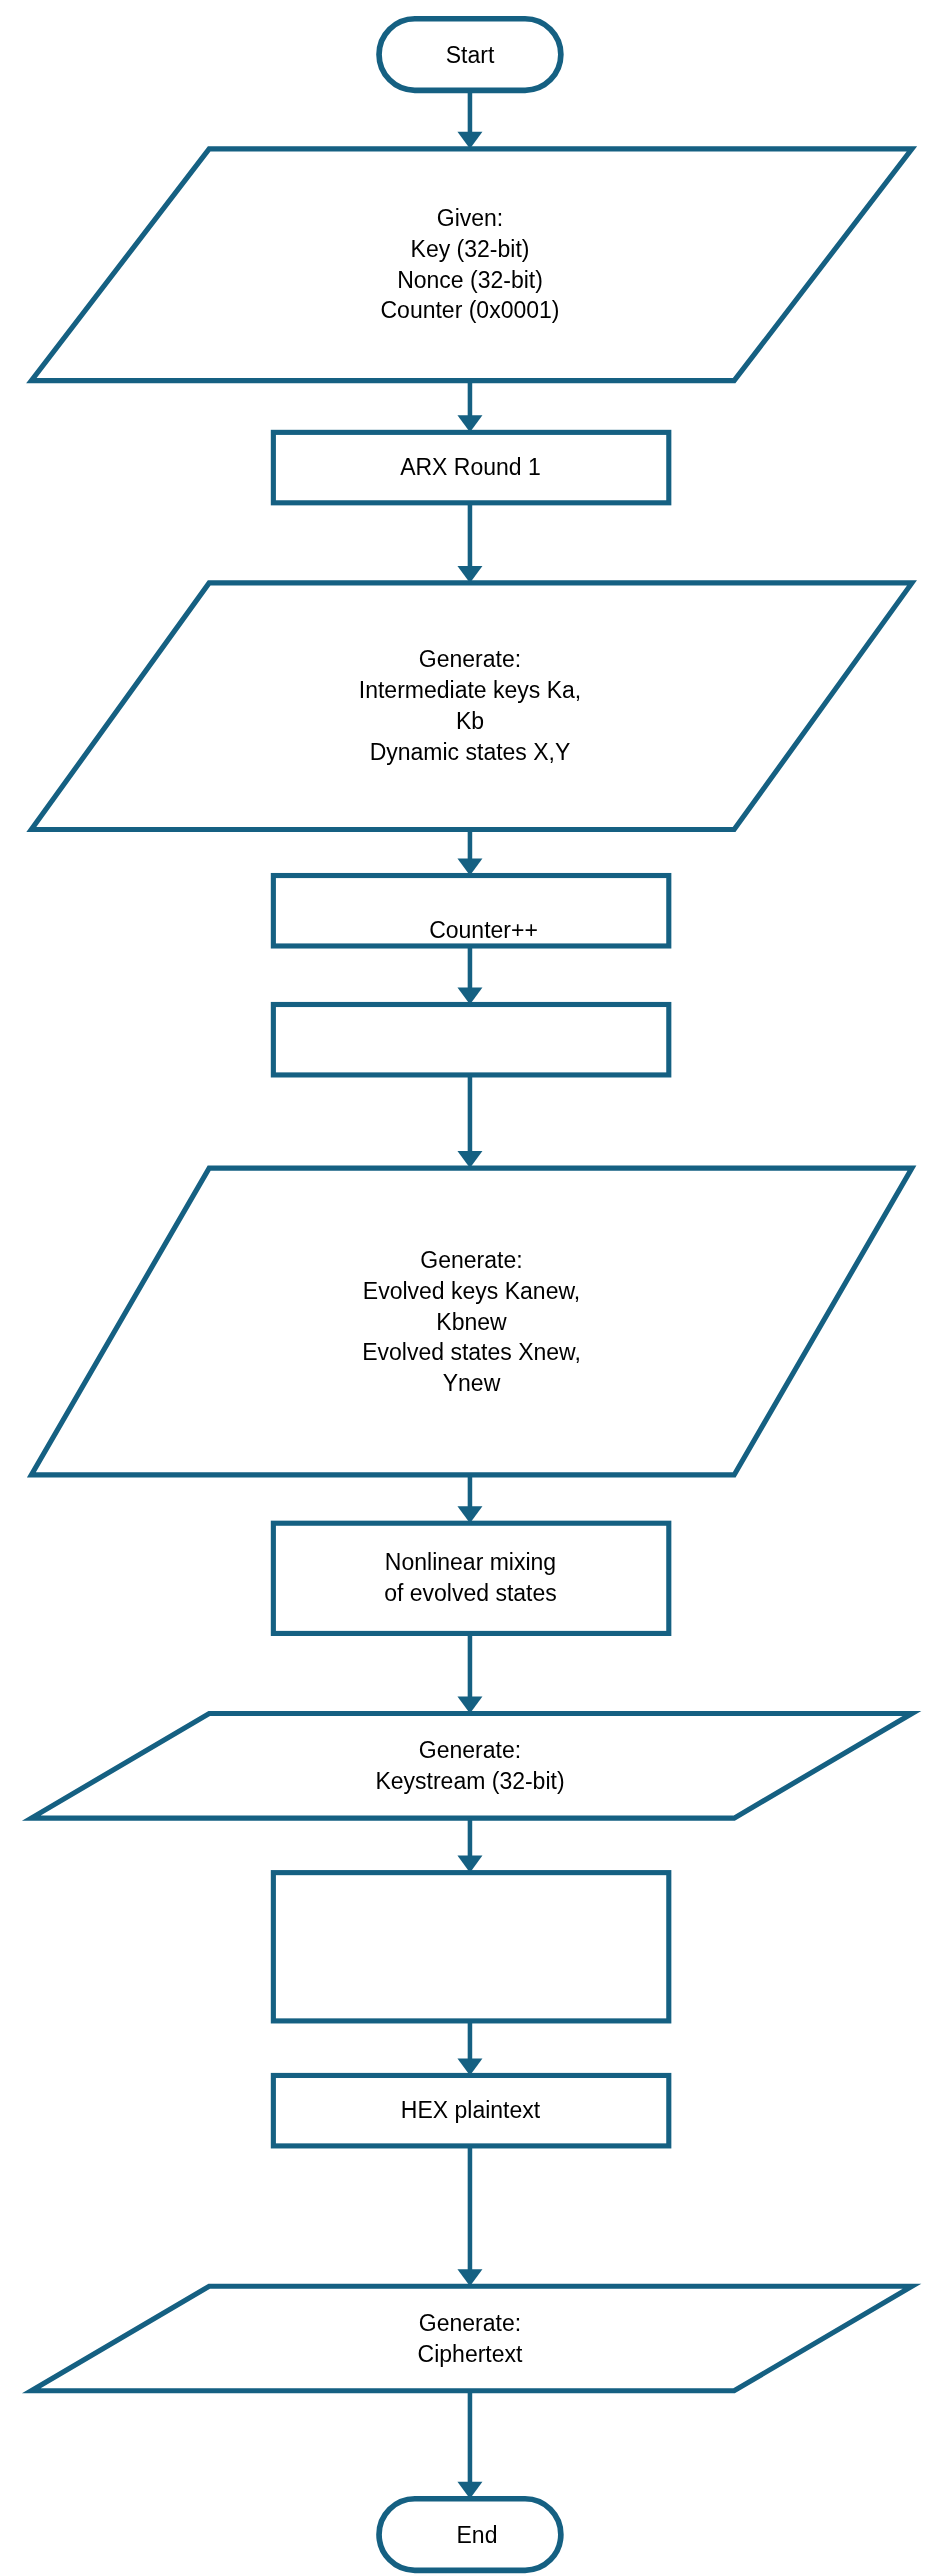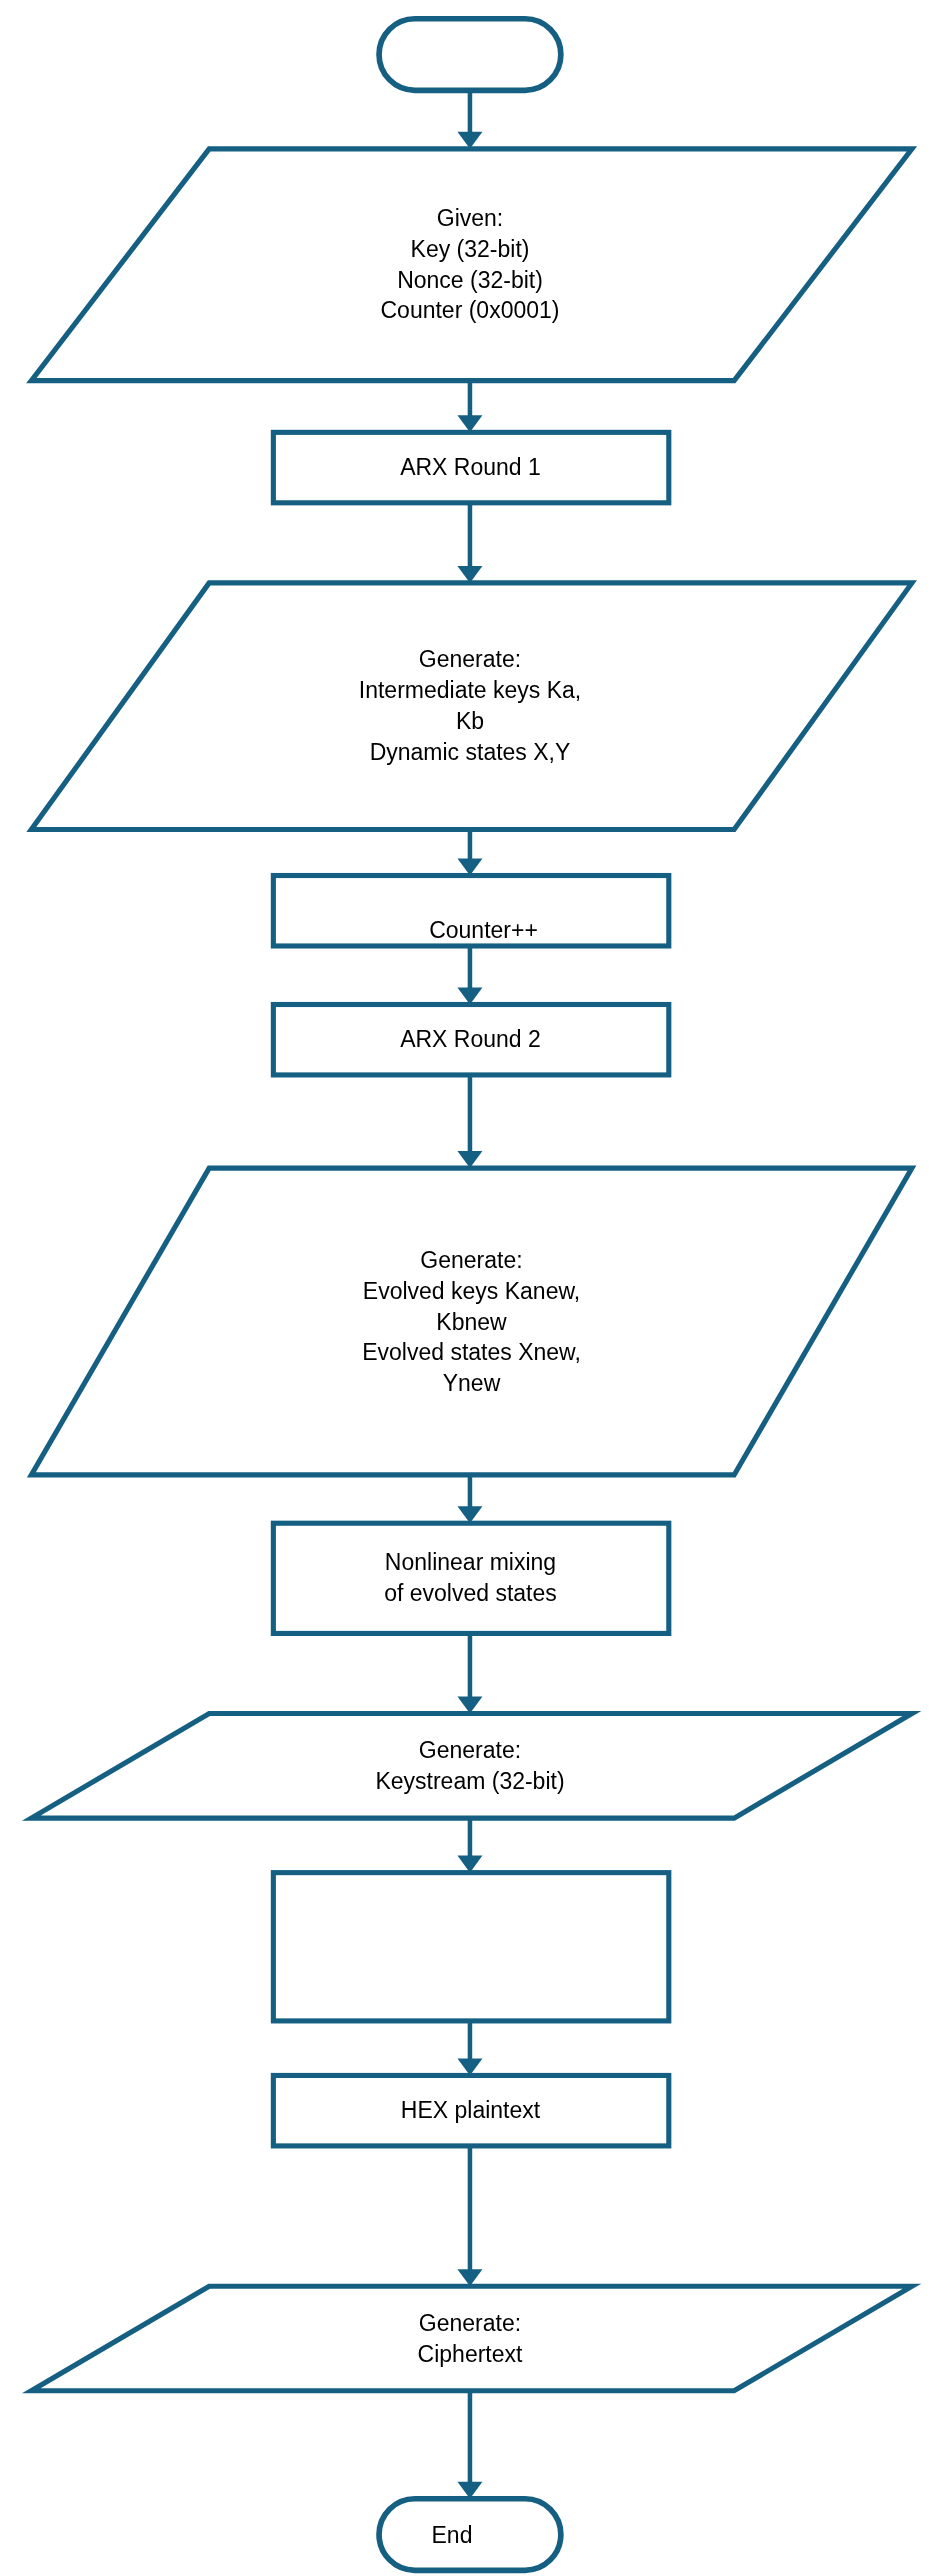--- a/index.html
+++ b/index.html
@@ -126,20 +126,23 @@
     <polygon class="connector-head" points="805,3994 849,3994 827,4024"></polygon>
 
     <polygon class="shape-outline" points="368,4024 1605,4024 1292,4208 55,4208"></polygon>
 
     <line class="connector-line" x1="827" y1="4208" x2="827" y2="4372"></line>
     <polygon class="connector-head" points="805,4368 849,4368 827,4398"></polygon>
 
     <rect class="shape-outline terminator" x="667" y="4398" width="320" height="126" rx="63" ry="63"></rect>
   </svg>
 
+  <div class="node-text" style="left:379px; top:19px; width:182px; height:72px;">
+    <span class="tline">Start</span>
+  </div>
 
   <div class="node-text" style="left:291px; top:152px; width:358px; height:225px;">
     <span class="tline">Given:</span>
     <span class="tline">Key (32-bit)</span>
     <span class="tline">Nonce (32-bit)</span>
     <span class="tline">Counter (0x0001)</span>
   </div>
 
   <div class="node-text" style="left:273px; top:432px; width:395px; height:70px;">
     <span class="tline">ARX Round 1</span>
@@ -149,23 +152,20 @@
     <span class="tline">Generate:</span>
     <span class="tline">Intermediate keys Ka,</span>
     <span class="tline">Kb</span>
     <span class="tline">Dynamic states X,Y</span>
   </div>
 
   <div class="node-text" style="left:286px; top:876px; width:395px; height:70px;justify-content:flex-end;">
     <span class="tline">Counter++</span>
   </div>
 
-  <div class="node-text" style="left:273px; top:1004px; width:395px; height:70px;">
-    <span class="tline">ARX Round 2</span>
-  </div>
 
   <div class="node-text" style="left:284px; top:1172px; width:375px; height:300px;">
     <span class="tline">Generate:</span>
     <span class="tline">Evolved keys Kanew,</span>
     <span class="tline">Kbnew</span>
     <span class="tline">Evolved states Xnew,</span>
     <span class="tline">Ynew</span>
   </div>
 
   <div class="node-text" style="left:273px; top:1523px; width:395px; height:110px;">
@@ -181,18 +181,18 @@
 
   <div class="node-text" style="left:273px; top:2075px; width:395px; height:70px;">
     <span class="tline">HEX plaintext</span>
   </div>
 
   <div class="node-text" style="left:291px; top:2290px; width:358px; height:98px;">
     <span class="tline">Generate:</span>
     <span class="tline">Ciphertext</span>
   </div>
 
-  <div class="node-text" style="left:361px; top:2499px; width:182px; height:72px;">
+  <div class="node-text" style="left:386px; top:2499px; width:182px; height:72px;">
     <span class="tline">End</span>
   </div>
 
 </div>
 
 
 </body></html>

